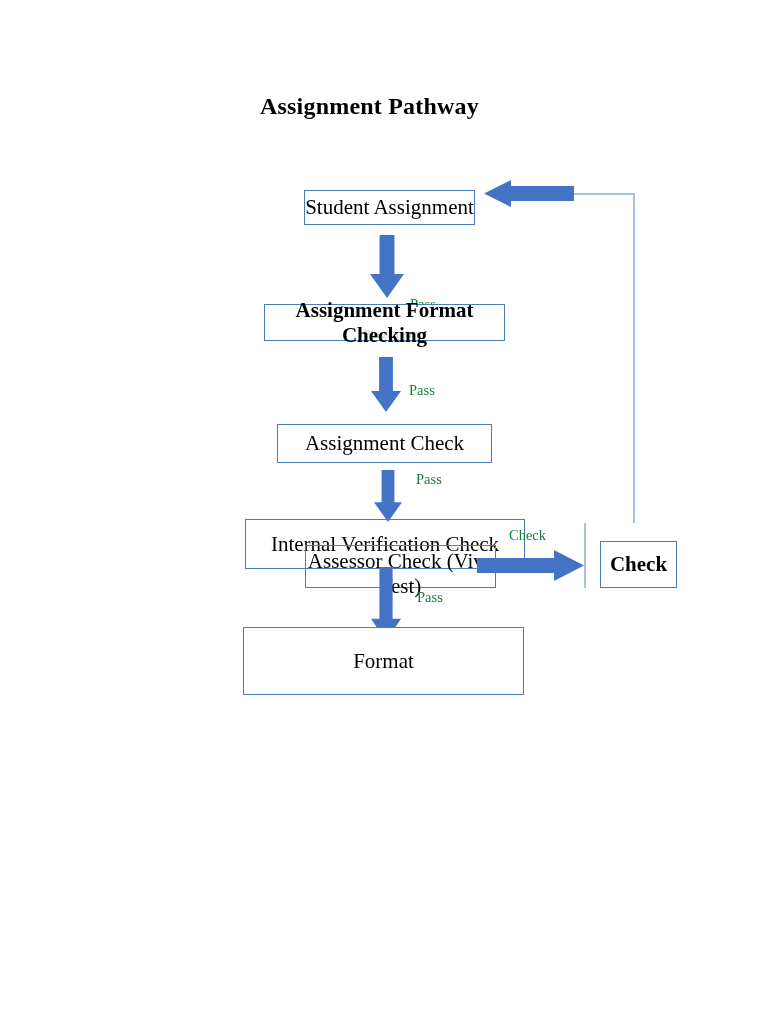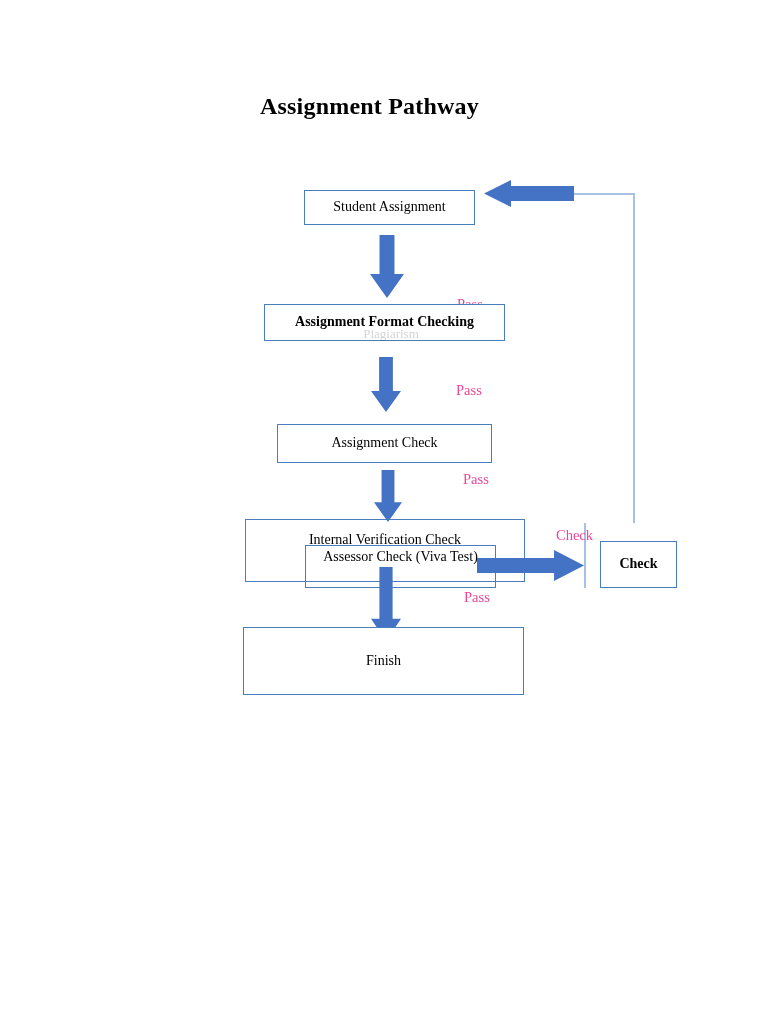--- a/index.html
+++ b/index.html
@@ -38,32 +38,32 @@
   
   .node {
     position: absolute;
     box-sizing: border-box;
     border: 1px solid #4a7ebb;
     background: #ffffff;
     display: flex;
     align-items: center;
     justify-content: center;
     text-align: center;
-    font-size: 14px;
+    font-size: 21px;
     line-height: 1.18;
     color: #000000;
   }
   .node.bold { font-weight: bold; }
   .node.transparent { background: transparent; }
 
   
   #node-student        { left: 304px; top: 190px;  width: 171px; height: 35px; }
   #node-format         { left: 264px; top: 304px;  width: 241px; height: 37px; font-weight: bold; }
   #node-plagiarism     { left: 277px; top: 424px;  width: 215px; height: 39px; }
-  #node-internal       { left: 245px; top: 519px;  width: 280px; height: 63px; align-items: flex-start; padding-top: 12px; }
+  #node-internal       { left: 245px; top: 519px;  width: 280px; height: 50px; align-items: flex-start; padding-top: 12px; }
   #node-assessor       { left: 305px; top: 545px;  width: 191px; height: 43px; align-items: flex-start; padding-top: 3px; }
   #node-redo           { left: 600px; top: 541px;  width: 77px; height: 47px; }
   #node-finish         { left: 243px; top: 627px;  width: 281px; height: 68px; }
 
   
   .blockarrow {
     position: absolute;
     background: #4472c4;
   }
   .arrow-down {
@@ -96,24 +96,23 @@
   #conn-vert  { left: 633px; top: 193px; width: 2px; height: 330px; }
   #conn-horiz { left: 572px; top: 193px; width: 63px; height: 2px; }
 
   
   #conn-fail-vert { left: 584px; top: 523px; width: 2px; height: 65px; }
 
   
   .edge-label {
     position: absolute;
     font-size: 14.5px;
-    color: #ec4899;
+    color: #15803d;
     background: transparent;
     white-space: nowrap;
-    margin-left: 47px;
   }
   #lbl-pass-1 { left: 410px; top: 296px; }
   #lbl-pass-2 { left: 409px; top: 382px; }
   #lbl-pass-3 { left: 416px; top: 471px; }
   #lbl-pass-4 { left: 417px; top: 589px; }
   #lbl-fail   { left: 509px; top: 527px; }
 
   
   .ghost-line {
     position: absolute;
@@ -176,16 +175,16 @@
   <div class="blockarrow" id="arr-fail"></div>
 
   <div class="node bold" id="node-redo">
     <span>Check</span>
   </div>
 
   <div class="blockarrow arrow-down" id="arr-4"></div>
   <div class="edge-label" id="lbl-pass-4">Pass</div>
 
   <div class="node" id="node-finish">
-    <span>Finish</span>
+    <span>Format</span>
   </div>
 
 </div>
 
 </body></html>

